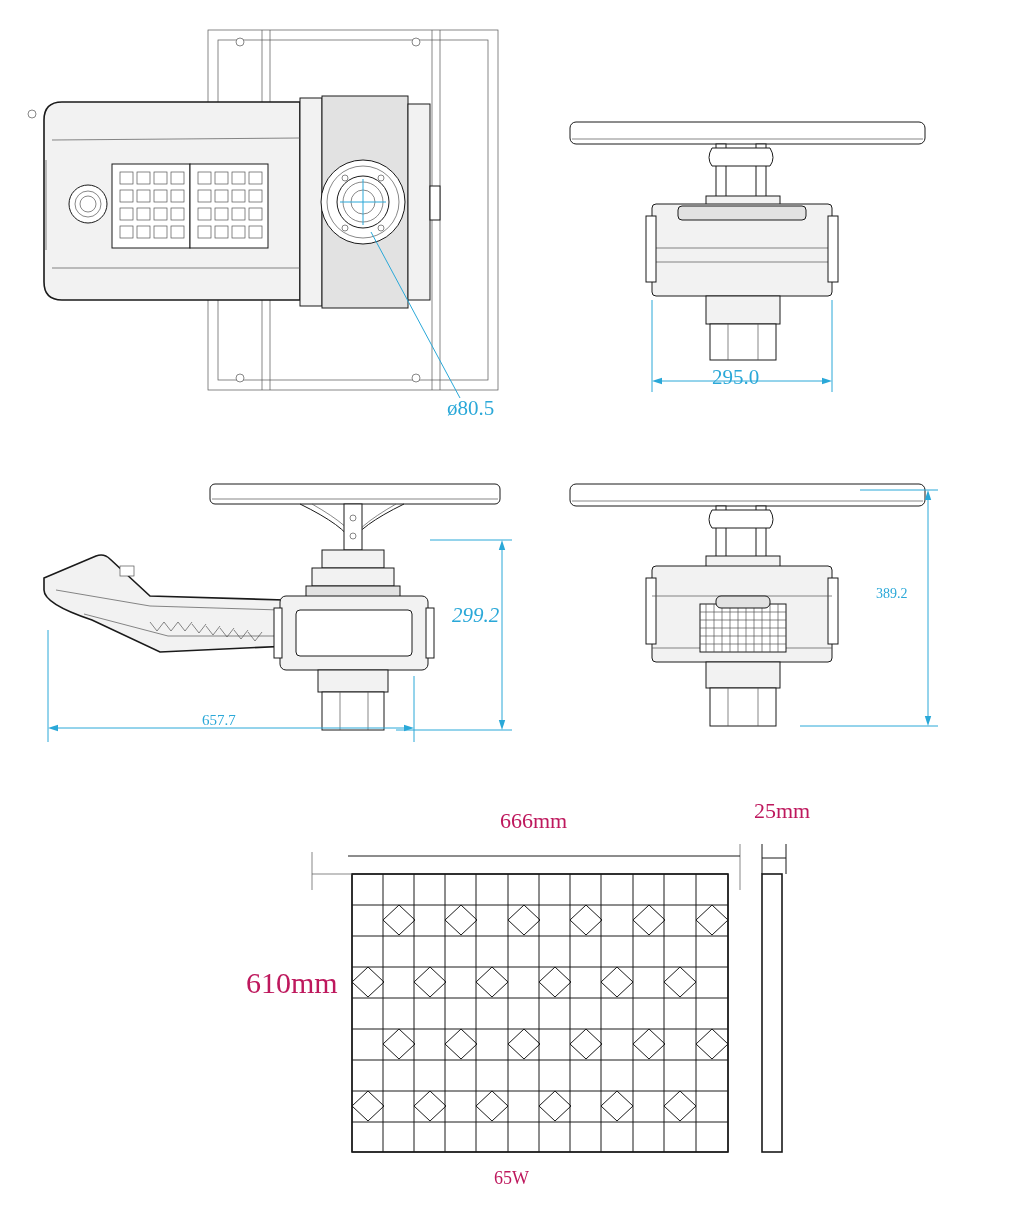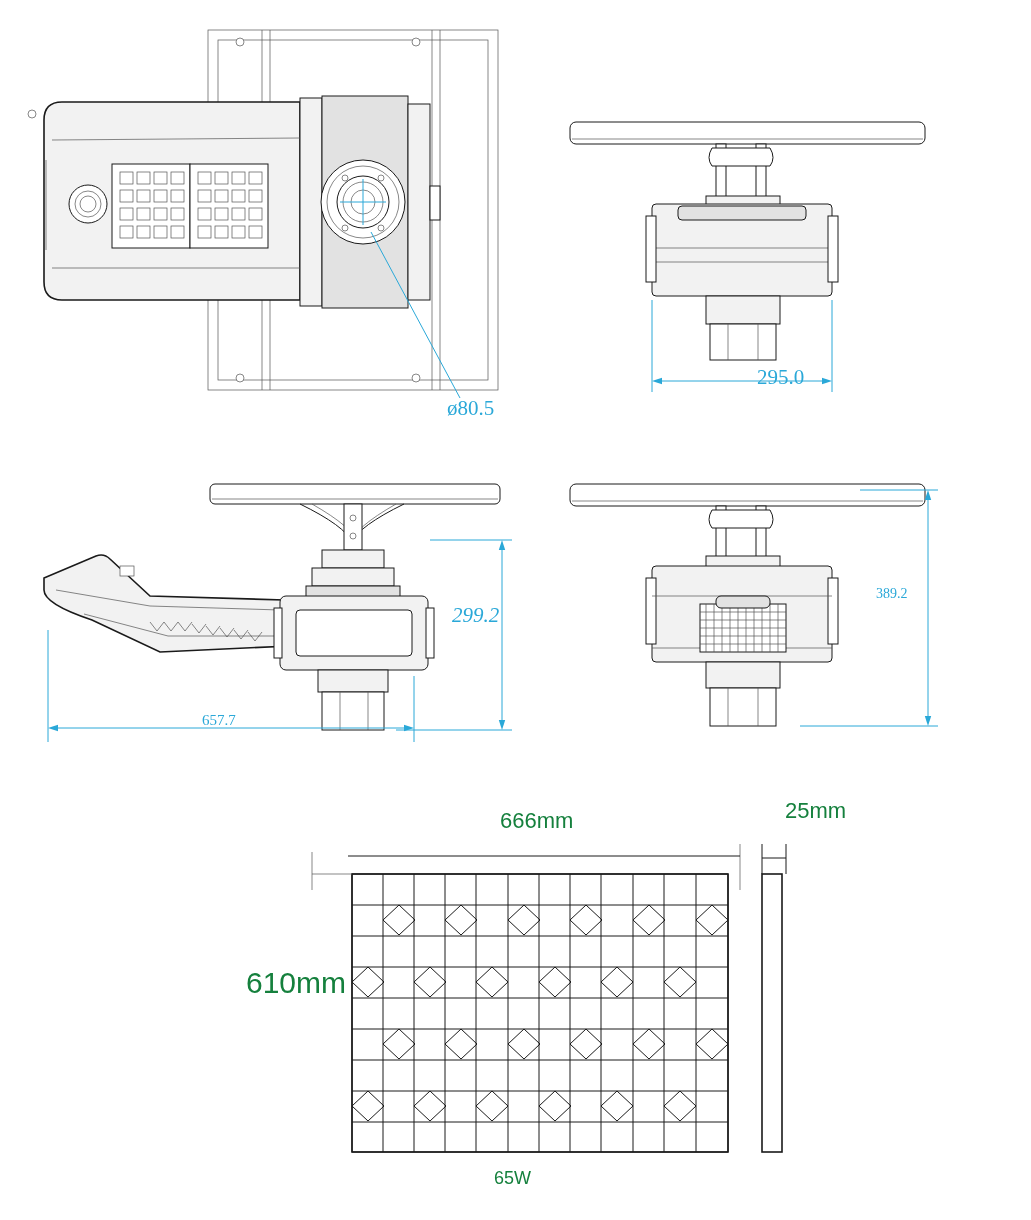--- a/index.html
+++ b/index.html
@@ -1,19 +1,19 @@
 <!DOCTYPE html>
 <html><head>
 <meta charset="utf-8">
 <style>
   html,body{margin:0;padding:0;background:#ffffff;}
   body{width:1031px;height:1220px;position:relative;font-family:"Liberation Serif", serif;overflow:hidden;}
   .stage{position:absolute;left:0;top:0;width:1031px;height:1220px;}
   .dim{position:absolute;color:#2aa8d8;font-family:"Liberation Serif", serif;white-space:nowrap;}
-  .label{position:absolute;color:#15803d;font-family:Liberation Sans, sans-serif;white-space:nowrap;}
+  .label{position:absolute;color:#be185d;font-family:Liberation Serif, serif;white-space:nowrap;}
   svg{position:absolute;left:0;top:0;}
   .ln{stroke:#1a1a1a;fill:none;stroke-width:1;}
   .ln2{stroke:#1a1a1a;fill:none;stroke-width:1.6;}
   .thin{stroke:#555;fill:none;stroke-width:0.7;}
   .cyan{stroke:#2aa8d8;fill:none;stroke-width:1;}
   .cyanf{fill:#2aa8d8;}
   .fillw{fill:#ffffff;}
   .fillg{fill:#f2f2f2;}
   .filld{fill:#e2e2e2;}
 </style>
@@ -301,23 +301,23 @@
     <line class="ln" x1="762" y1="844" x2="762" y2="874"></line>
     <line class="ln" x1="786" y1="844" x2="786" y2="874"></line>
     <line class="ln" x1="762" y1="858" x2="786" y2="858"></line>
 
     <line class="thin" x1="312" y1="874" x2="352" y2="874"></line>
   </g>
 
 </svg>
 
 <div class="dim" style="left:447px;top:396px;font-size:21px;">ø80.5</div>
-<div class="dim" style="left:712px;top:365px;font-size:21px;margin-left:45px;">295.0</div>
+<div class="dim" style="left:712px;top:365px;font-size:21px;">295.0</div>
 <div class="dim" style="left:202px;top:712px;font-size:15px;">657.7</div>
 <div class="dim" style="left:452px;top:603px;font-size:21px;font-style:italic;">299.2</div>
 <div class="dim" style="left:876px;top:586px;font-size:14px;">389.2</div>
 
 <div class="label" style="left:500px;top:808px;font-size:22px;">666mm</div>
-<div class="label" style="left:754px;top:798px;font-size:22px;margin-left:31px;">25mm</div>
+<div class="label" style="left:754px;top:798px;font-size:22px;">25mm</div>
 <div class="label" style="left:246px;top:966px;font-size:30px;">610mm</div>
 <div class="label" style="left:494px;top:1168px;font-size:18px;">65W</div>
 
 </div>
 
 </body></html>

